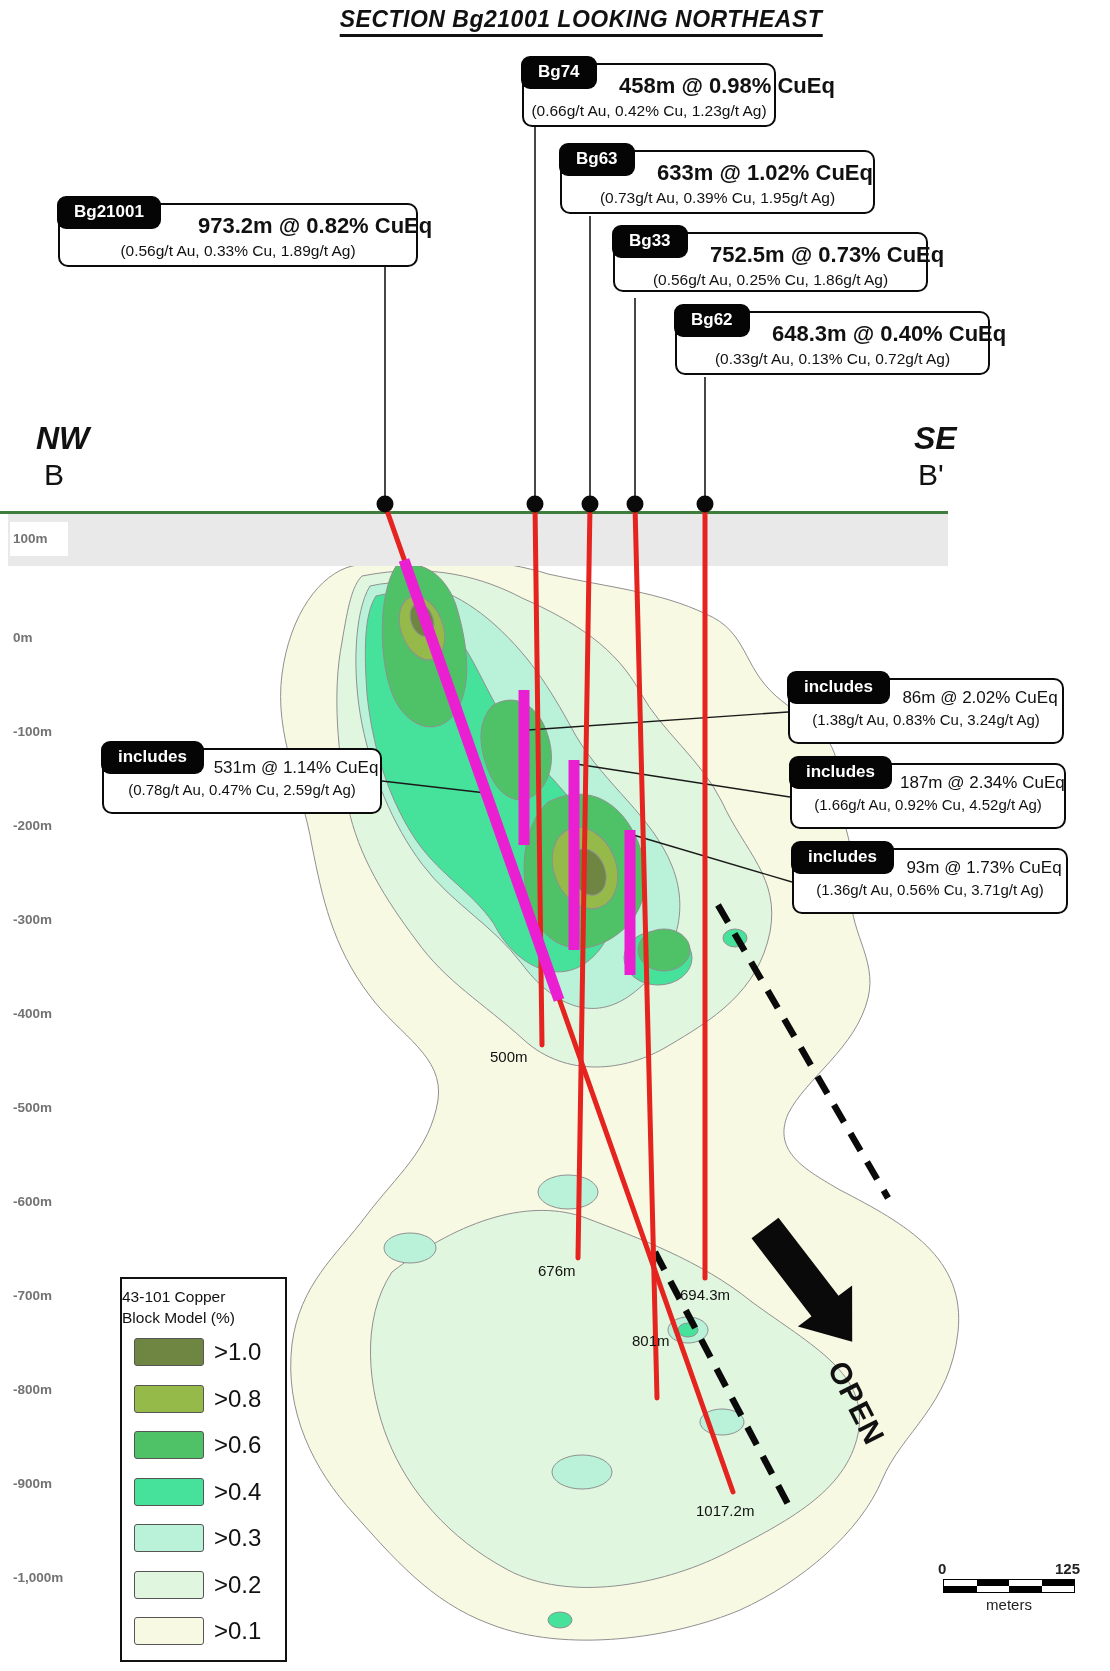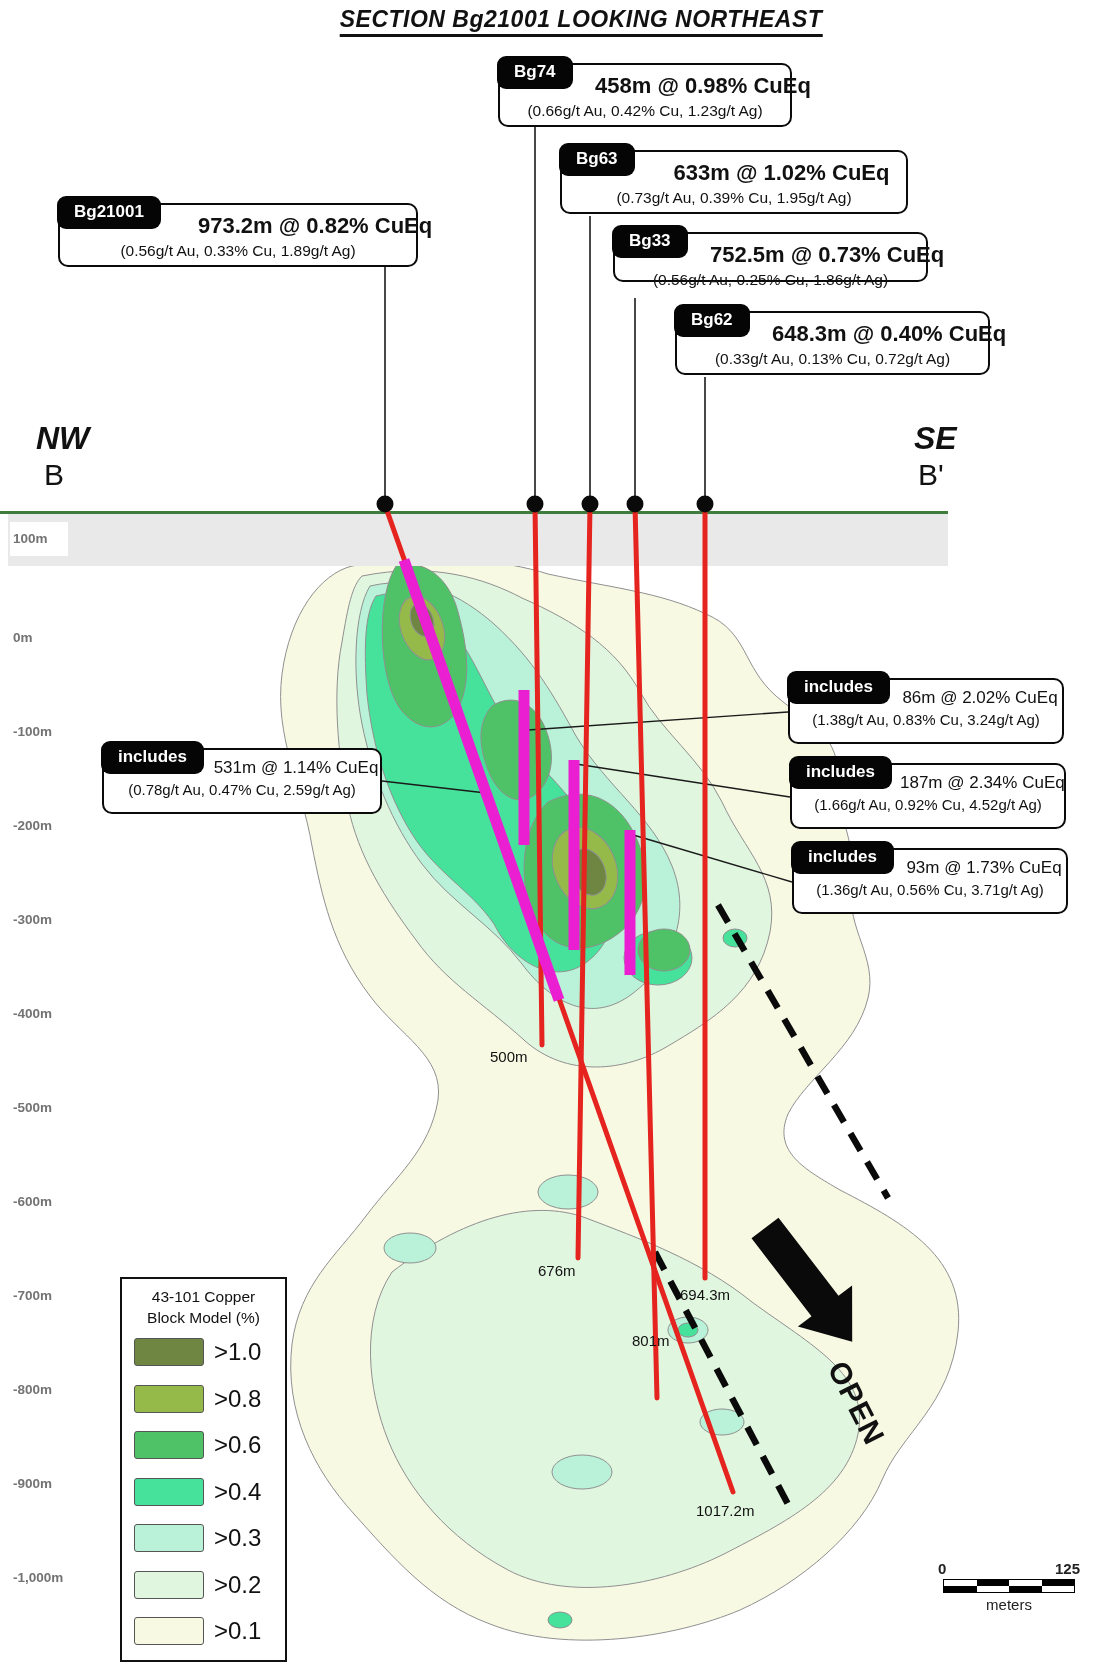--- a/index.html
+++ b/index.html
@@ -36,21 +36,21 @@
   .seclabel{position:absolute;font-size:30px;}
   
   .depth{position:absolute;left:13px;font-size:13.5px;font-weight:bold;color:#737373;white-space:nowrap;}
   
   .tracelabel{position:absolute;font-size:15px;color:#111;white-space:nowrap;}
   
   .legend{
     position:absolute;left:120px;top:1277px;width:167px;height:385px;background:#fff;
     border:2.5px solid #111;box-sizing:border-box;padding-top:8px;
   }
-  .legend .ltitle{text-align:center;font-size:15.5px;line-height:1.35;color:#111;}
+  .legend .ltitle{font-size:15.5px;line-height:1.35;color:#111;}
   .legend .lrow{display:flex;align-items:center;height:46.5px;padding-left:12px;}
   .legend .swatch{width:70px;height:28px;border:1.5px solid #555;border-radius:3px;box-sizing:border-box;}
   .legend .lval{font-size:24px;margin-left:10px;color:#111;}
   
   .open{
     position:absolute;left:856px;top:1403px;transform:translate(-50%,-50%) rotate(63deg);
     font-size:30px;font-weight:bold;letter-spacing:1px;white-space:nowrap;
   }
   
   .scalebar{position:absolute;left:938px;top:1560px;width:142px;}
@@ -167,39 +167,39 @@
   <div class="depth" style="top:818px;">-200m</div>
   <div class="depth" style="top:912px;">-300m</div>
   <div class="depth" style="top:1006px;">-400m</div>
   <div class="depth" style="top:1100px;">-500m</div>
   <div class="depth" style="top:1194px;">-600m</div>
   <div class="depth" style="top:1288px;">-700m</div>
   <div class="depth" style="top:1382px;">-800m</div>
   <div class="depth" style="top:1476px;">-900m</div>
   <div class="depth" style="top:1570px;">-1,000m</div>
 
-  <div class="callout" style="left:498px;top:63px;width:294px;height:64px;">
+  <div class="callout" style="left:522px;top:63px;width:254px;height:64px;">
     <span class="chip">Bg74</span>
     <div class="l1" style="padding-left:95px;">458m @ 0.98% CuEq</div>
     <div class="l2">(0.66g/t Au, 0.42% Cu, 1.23g/t Ag)</div>
   </div>
 
-  <div class="callout" style="left:560px;top:150px;width:348px;height:64px;">
+  <div class="callout" style="left:560px;top:150px;width:315px;height:64px;">
     <span class="chip">Bg63</span>
     <div class="l1" style="padding-left:95px;">633m @ 1.02% CuEq</div>
     <div class="l2">(0.73g/t Au, 0.39% Cu, 1.95g/t Ag)</div>
   </div>
 
   <div class="callout" style="left:58px;top:203px;width:360px;height:64px;">
     <span class="chip">Bg21001</span>
     <div class="l1" style="padding-left:138px;">973.2m @ 0.82% CuEq</div>
     <div class="l2">(0.56g/t Au, 0.33% Cu, 1.89g/t Ag)</div>
   </div>
 
-  <div class="callout" style="left:613px;top:232px;width:315px;height:50px;">
+  <div class="callout" style="left:613px;top:232px;width:315px;height:60px;">
     <span class="chip">Bg33</span>
     <div class="l1" style="padding-left:95px;">752.5m @ 0.73% CuEq</div>
     <div class="l2">(0.56g/t Au, 0.25% Cu, 1.86g/t Ag)</div>
   </div>
 
   <div class="callout" style="left:675px;top:311px;width:315px;height:64px;">
     <span class="chip">Bg62</span>
     <div class="l1" style="padding-left:95px;">648.3m @ 0.40% CuEq</div>
     <div class="l2">(0.33g/t Au, 0.13% Cu, 0.72g/t Ag)</div>
   </div>

